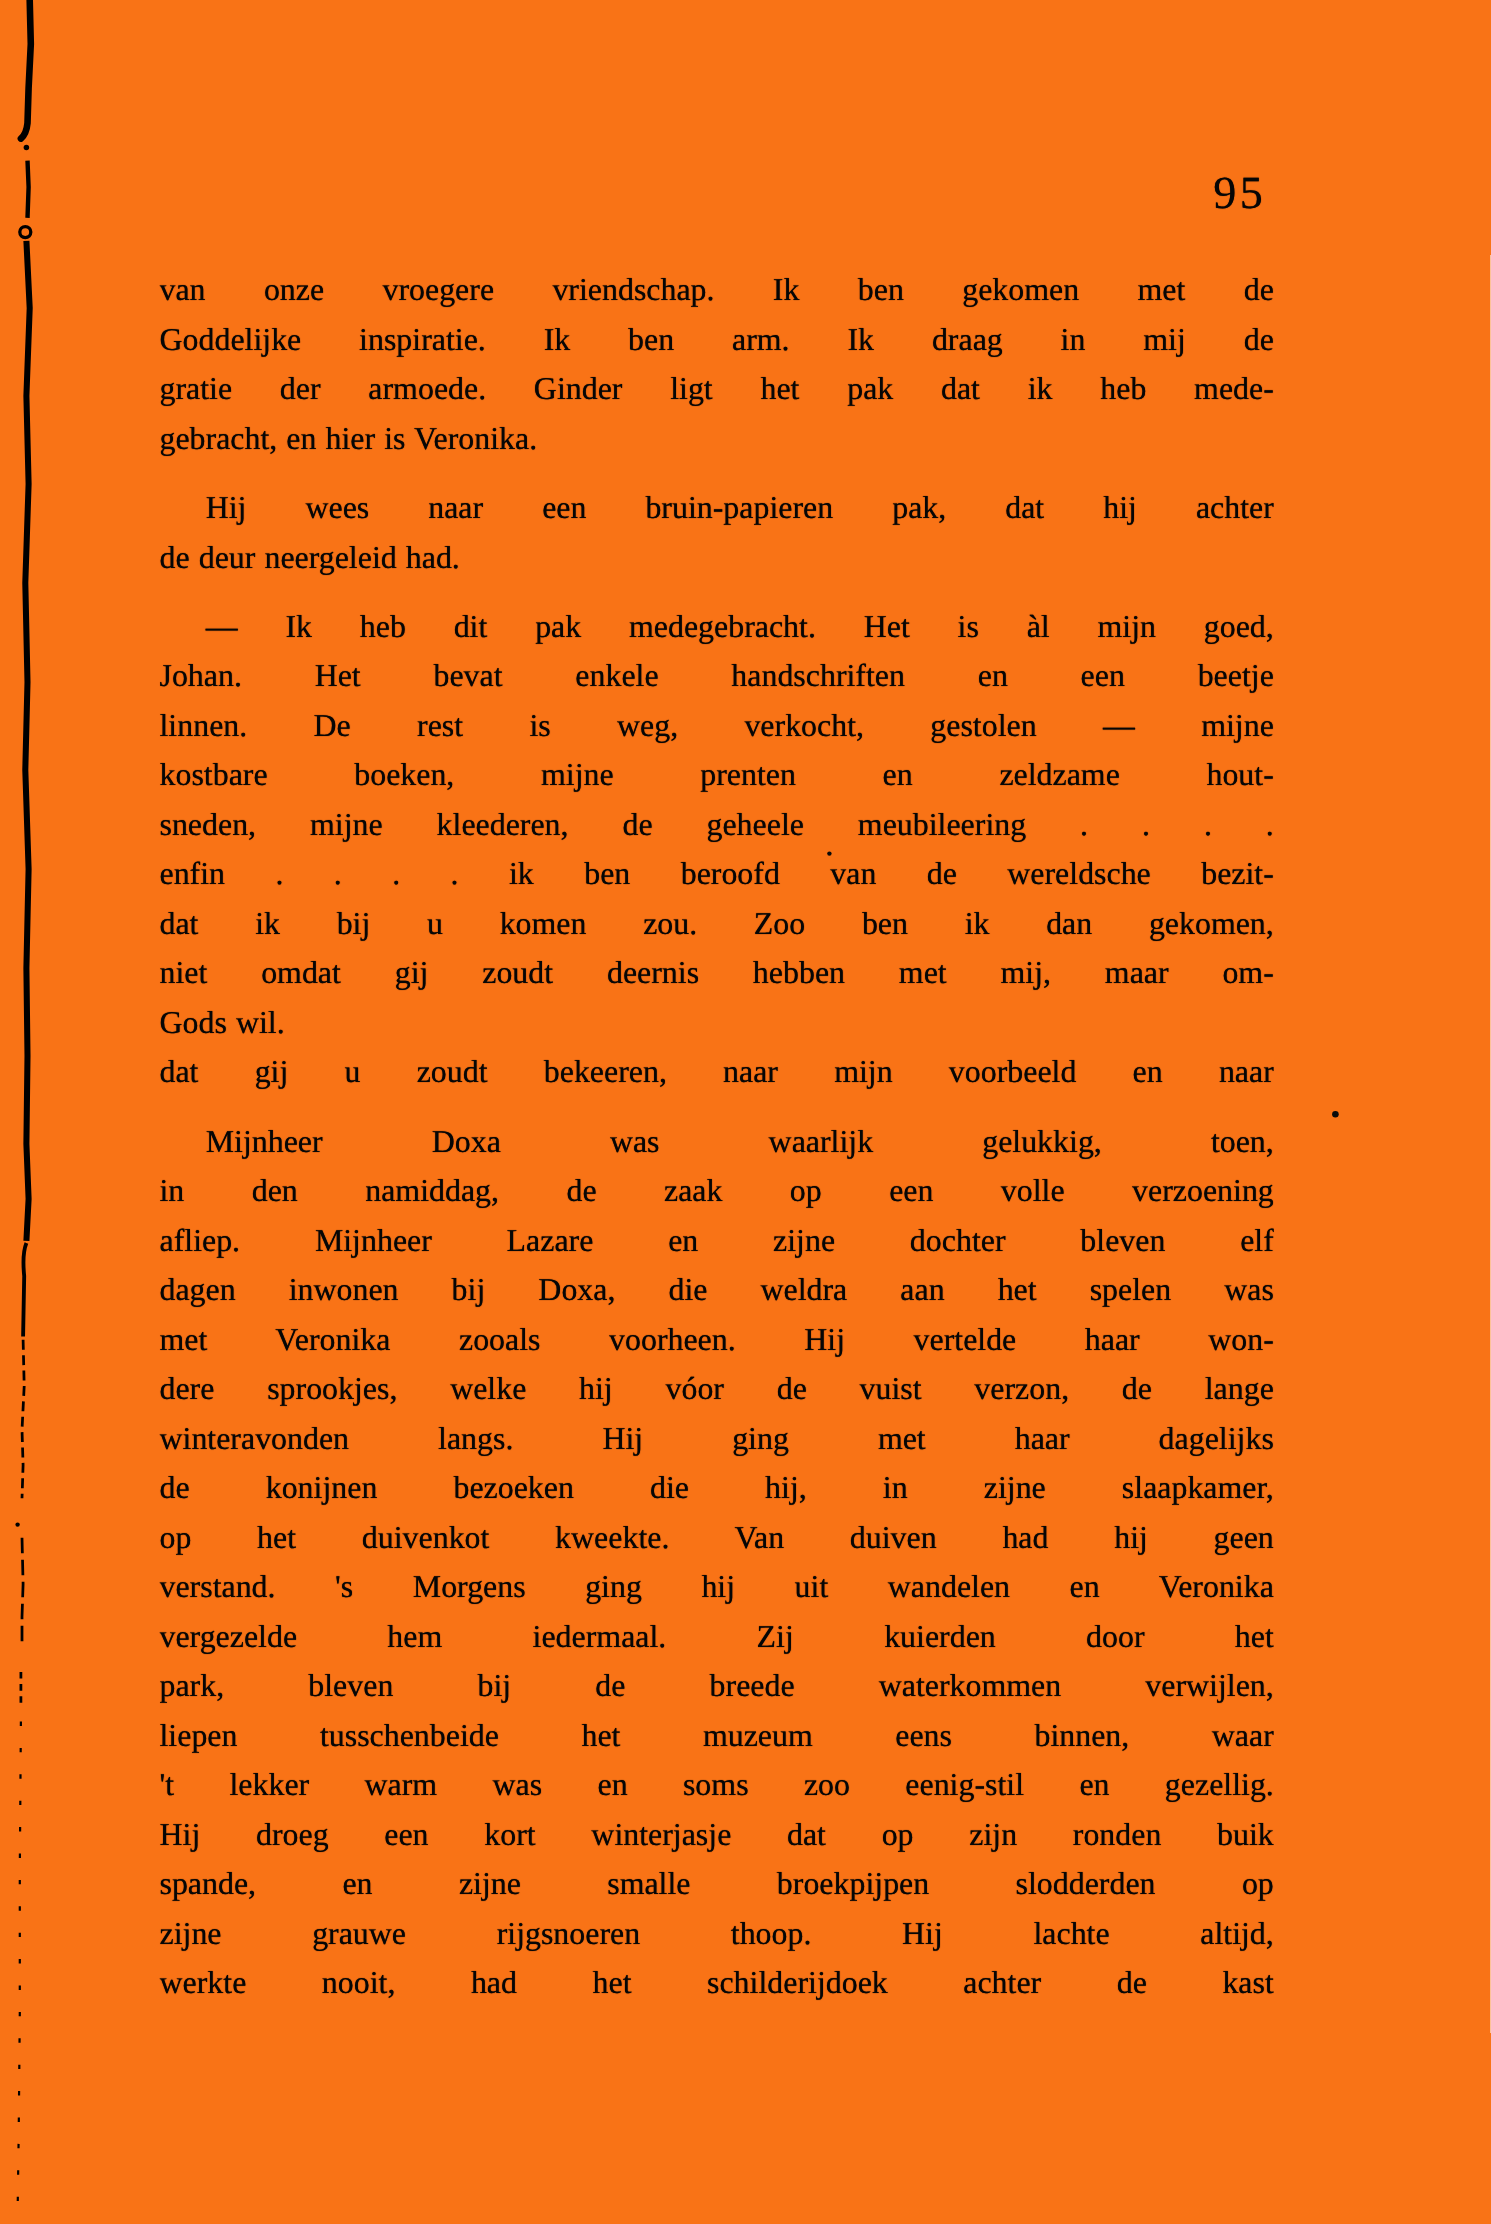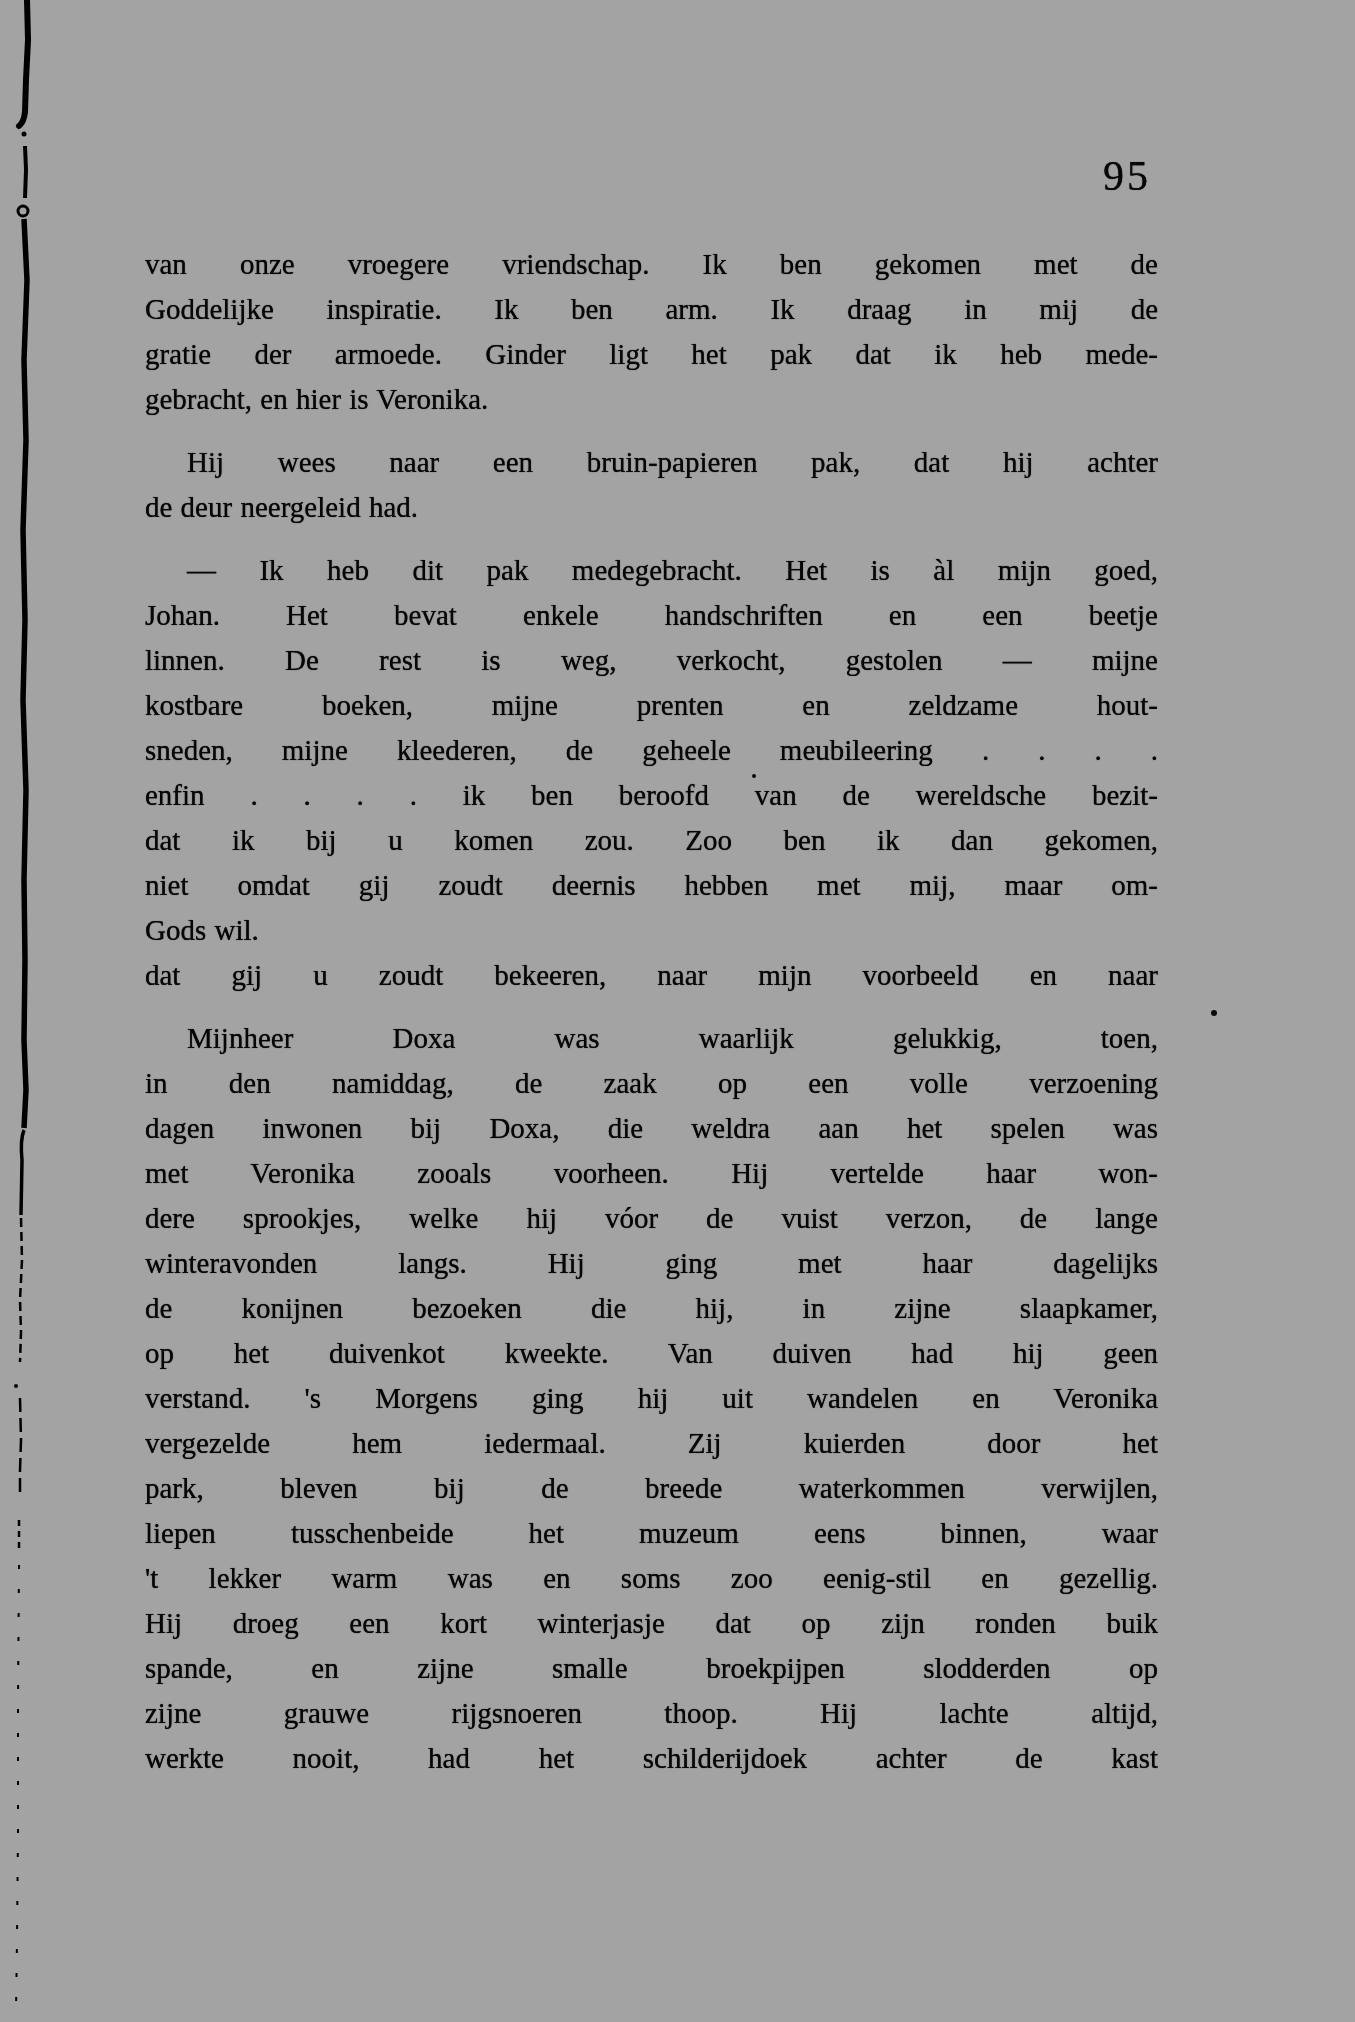--- a/index.html
+++ b/index.html
@@ -7,21 +7,21 @@
     padding: 0;
     width: 1355px;
     height: 2022px;
     background: #ffffff;
     overflow: hidden;
   }
   .page {
     position: relative;
     width: 1355px;
     height: 2022px;
-    background: #a3a3a3;
+    background: #f97316;
     font-family: "Liberation Serif", "DejaVu Serif", serif;
     color: #060606;
   }
   .page-number {
     position: absolute;
     left: 1103px;
     top: 155px;
     font-size: 42px;
     line-height: 42px;
     letter-spacing: 3px;
@@ -99,20 +99,21 @@
       <div class="line">linnen. De rest is weg, verkocht, gestolen — mijne</div>
       <div class="line">kostbare boeken, mijne prenten en zeldzame hout-</div>
       <div class="line">sneden, mijne kleederen, de geheele meubileering . . . .</div>
       <div class="line">enfin . . . . ik ben beroofd van de wereldsche bezit-</div>
       <div class="line">dat ik bij u komen zou. Zoo ben ik dan gekomen,</div>
       <div class="line">niet omdat gij zoudt deernis hebben met mij, maar om-</div>
       <div class="line no-justify">Gods wil.</div>
       <div class="line">dat gij u zoudt bekeeren, naar mijn voorbeeld en naar</div>
       <div class="line indent">Mijnheer Doxa was waarlijk gelukkig, toen,</div>
       <div class="line">in den namiddag, de zaak op een volle verzoening</div>
+      <div class="line">afliep. Mijnheer Lazare en zijne dochter bleven elf</div>
       <div class="line">dagen inwonen bij Doxa, die weldra aan het spelen was</div>
       <div class="line">met Veronika zooals voorheen. Hij vertelde haar won-</div>
       <div class="line">dere sprookjes, welke hij vóor de vuist verzon, de lange</div>
       <div class="line">winteravonden langs. Hij ging met haar dagelijks</div>
       <div class="line">de konijnen bezoeken die hij, in zijne slaapkamer,</div>
       <div class="line">op het duivenkot kweekte. Van duiven had hij geen</div>
       <div class="line">verstand. 's Morgens ging hij uit wandelen en Veronika</div>
       <div class="line">vergezelde hem iedermaal. Zij kuierden door het</div>
       <div class="line">park, bleven bij de breede waterkommen verwijlen,</div>
       <div class="line">liepen tusschenbeide het muzeum eens binnen, waar</div>

